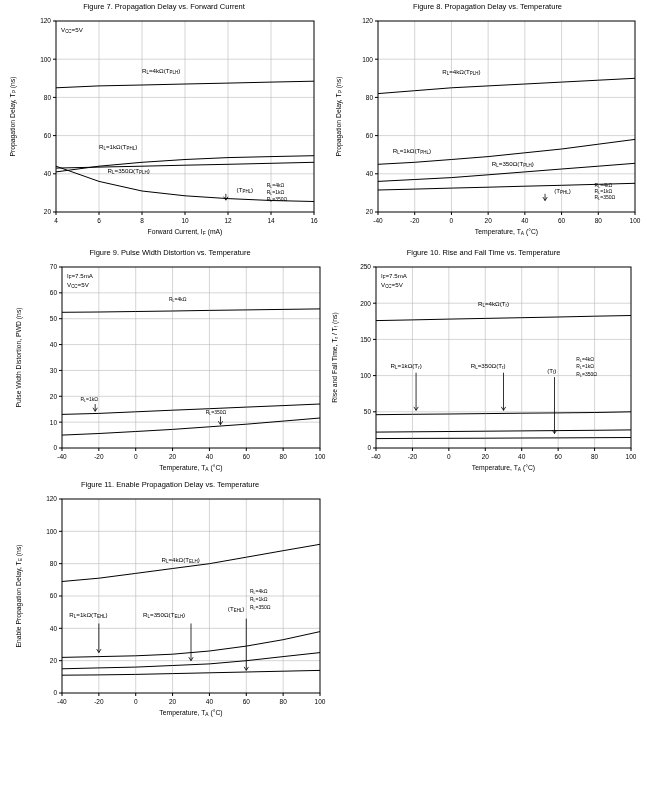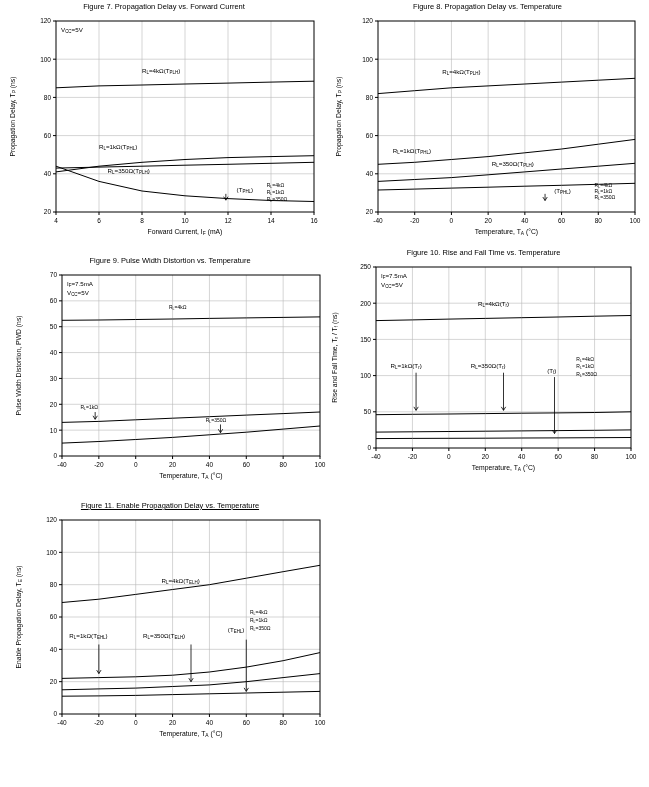--- a/index.html
+++ b/index.html
@@ -135,21 +135,21 @@
         <text x="224.22857142857143" y="181.9" class="annot" text-anchor="start"><tspan>(T</tspan><tspan baseline-shift="-22%" font-size="72%">PHL</tspan><tspan>)</tspan></text>
         <text x="264.61428571428576" y="176.17" class="annot-sm" text-anchor="start"><tspan>R</tspan><tspan baseline-shift="-22%" font-size="72%">L</tspan><tspan>=4kΩ</tspan></text>
         <text x="264.61428571428576" y="181.9" class="annot-sm" text-anchor="start"><tspan>R</tspan><tspan baseline-shift="-22%" font-size="72%">L</tspan><tspan>=1kΩ</tspan></text>
         <text x="264.61428571428576" y="187.63" class="annot-sm" text-anchor="start"><tspan>R</tspan><tspan baseline-shift="-22%" font-size="72%">L</tspan><tspan>=350Ω</tspan></text>
         <line x1="215.05" y1="182.855" x2="215.05" y2="189.54" class="arrow"></line>
         <path d="M212.85000000000002 186.04L215.05 189.54L217.25 186.04" class="arrow"></path>
       </svg>
   </div>
 </div>
 
-<div class="fig" style="left:10px;top:248px;width:320px;margin-top:8px;">
+<div class="fig" style="left:10px;top:248px;width:320px;">
   <div class="fig-title">Figure 9. Pulse Width Distortion vs. Temperature</div>
   <div class="plotwrap">
     <svg id="svg9" width="320" height="225">
         <line x1="88.85714285714286" y1="10" x2="88.85714285714286" y2="191" class="grid"></line>
         <line x1="125.71428571428571" y1="10" x2="125.71428571428571" y2="191" class="grid"></line>
         <line x1="162.57142857142856" y1="10" x2="162.57142857142856" y2="191" class="grid"></line>
         <line x1="199.42857142857142" y1="10" x2="199.42857142857142" y2="191" class="grid"></line>
         <line x1="236.28571428571428" y1="10" x2="236.28571428571428" y2="191" class="grid"></line>
         <line x1="273.1428571428571" y1="10" x2="273.1428571428571" y2="191" class="grid"></line>
         <line x1="52" y1="165.14285714285714" x2="310" y2="165.14285714285714" class="grid"></line>
@@ -270,21 +270,21 @@
         <line x1="90.07142857142857" y1="115.70400000000001" x2="90.07142857142857" y2="153.352" class="arrow"></line>
         <path d="M87.87142857142857 149.852L90.07142857142857 153.352L92.27142857142857 149.852" class="arrow"></path>
         <line x1="177.5" y1="115.70400000000001" x2="177.5" y2="153.352" class="arrow"></line>
         <path d="M175.3 149.852L177.5 153.352L179.7 149.852" class="arrow"></path>
         <line x1="228.5" y1="120.048" x2="228.5" y2="176.52" class="arrow"></line>
         <path d="M226.3 173.02L228.5 176.52L230.7 173.02" class="arrow"></path>
       </svg>
   </div>
 </div>
 
-<div class="fig" style="left:10px;top:501px;width:320px;text-decoration:underline;">
+<div class="fig" style="left:10px;top:480px;width:320px;">
   <div class="fig-title">Figure 11. Enable Propagation Delay vs. Temperature</div>
   <div class="plotwrap">
     <svg id="svg11" width="320" height="240">
         <line x1="88.85714285714286" y1="10" x2="88.85714285714286" y2="204" class="grid"></line>
         <line x1="125.71428571428571" y1="10" x2="125.71428571428571" y2="204" class="grid"></line>
         <line x1="162.57142857142856" y1="10" x2="162.57142857142856" y2="204" class="grid"></line>
         <line x1="199.42857142857142" y1="10" x2="199.42857142857142" y2="204" class="grid"></line>
         <line x1="236.28571428571428" y1="10" x2="236.28571428571428" y2="204" class="grid"></line>
         <line x1="273.1428571428571" y1="10" x2="273.1428571428571" y2="204" class="grid"></line>
         <line x1="52" y1="171.66666666666669" x2="310" y2="171.66666666666669" class="grid"></line>

